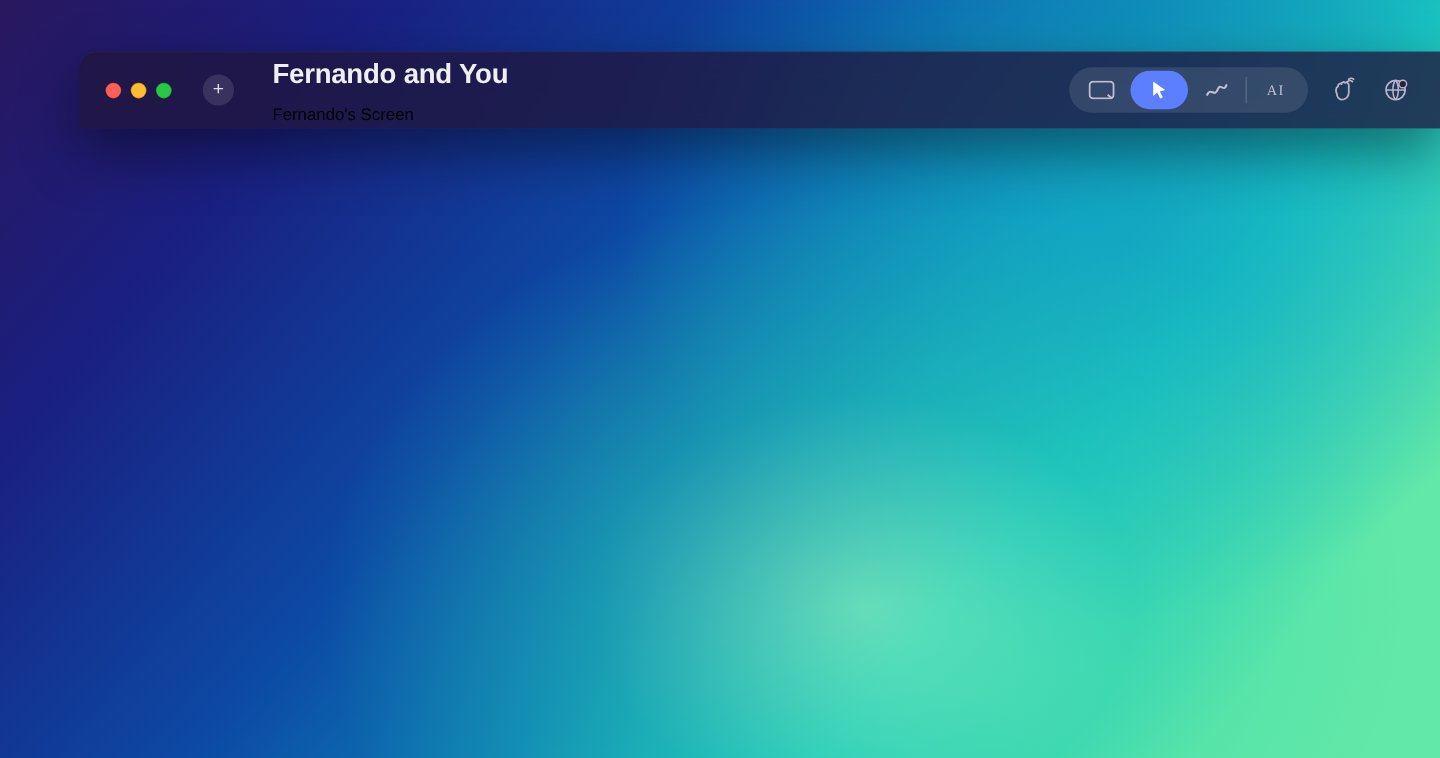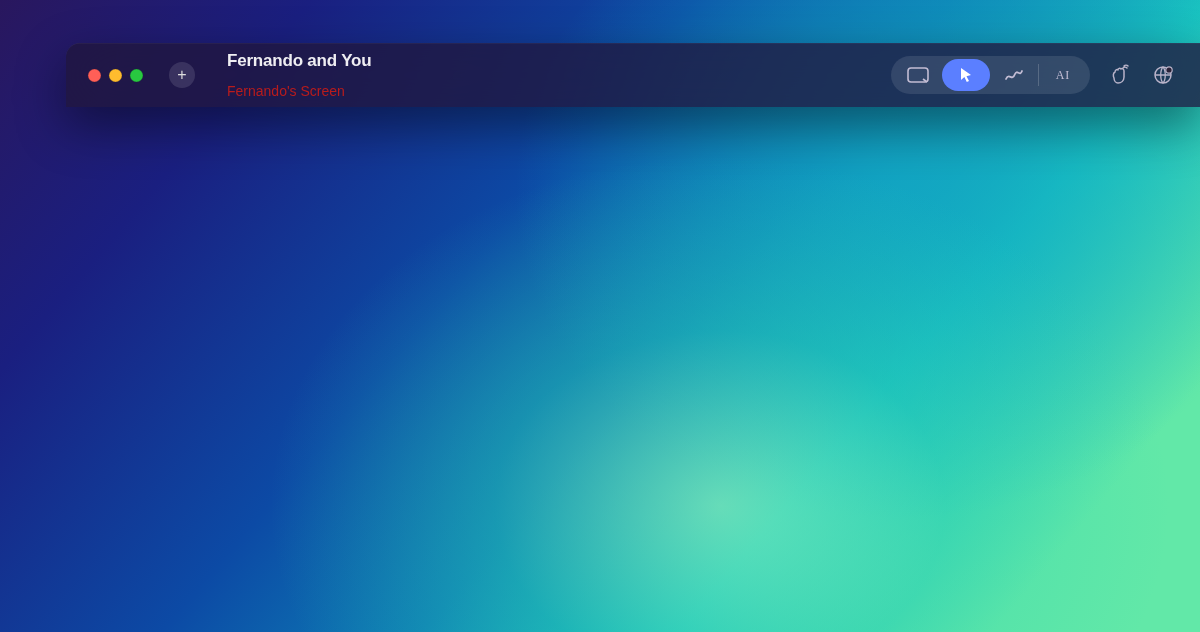--- a/index.html
+++ b/index.html
@@ -48,22 +48,22 @@
 }
 .avatar.first { margin-left: 0; background: #50505a; }
 .avatar.ring { width: 40px; height: 40px; border: 2px solid #ff3199; background: linear-gradient(135deg,#caa27a,#9c7752); }
 .avatar.plus { background: #4a4656; font-size: 13px; line-height: 1; }
 .add-btn {
   width: 26px; height: 26px; border-radius: 50%; background: rgba(255,255,255,0.12);
   display: flex; align-items: center; justify-content: center; margin-left: 4px;
   color: #ddd; font-size: 16px; font-weight: 300;
 }
 .call-title { margin-left: 18px; }
-.call-title .t1 { color: #efeef2; font-size: 17px; font-weight: 700; letter-spacing: -0.2px; }
-.call-title .t2 { color: #b91c1c; font-size: 14px; font-weight: 400; margin-top: 12px; }
+.call-title .t1 { color: #efeef2; font-size: 23px; font-weight: 700; letter-spacing: -0.2px; }
+.call-title .t2 { color: #000000; font-size: 14px; font-weight: 400; margin-top: 12px; }
 
 .call-tools { margin-left: auto; display: flex; align-items: center; gap: 14px; }
 .tool-pill {
   display: flex; align-items: center; gap: 0;
   background: rgba(255,255,255,0.10); border-radius: 22px; padding: 3px;
 }
 .tool-seg {
   width: 48px; height: 32px; display: flex; align-items: center; justify-content: center;
   border-radius: 20px; color: #c3bdd4;
 }

